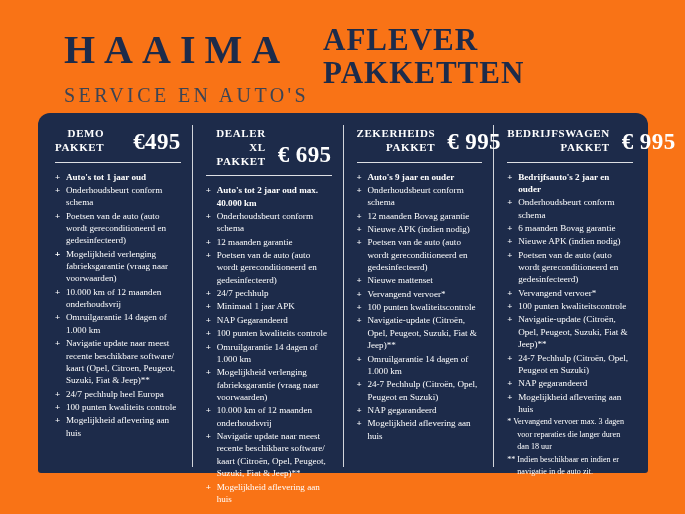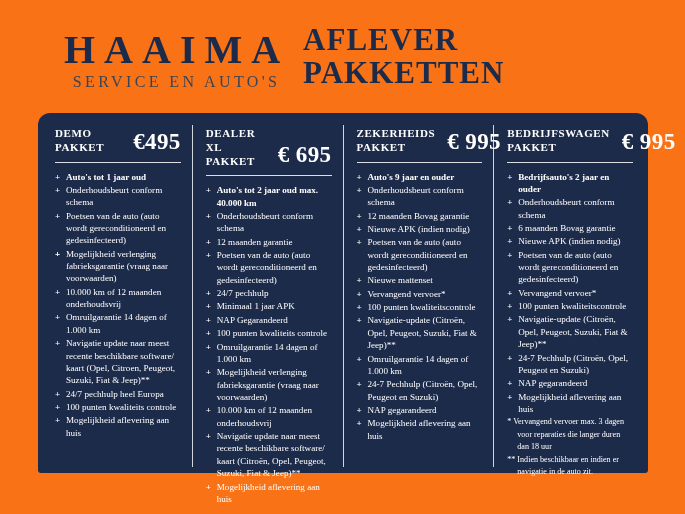--- a/index.html
+++ b/index.html
@@ -4,35 +4,35 @@
 <style>
   html,body{margin:0;padding:0;background:#ffffff;}
   .page{
     position:relative;width:685px;height:514px;background:#f97316;
     font-family:Liberation Serif, serif;overflow:hidden;color:#1d2b4a;
   }
   
   .top{position:absolute;top:30px;left:64px;display:flex;align-items:flex-start;}
   .logo{display:flex;flex-direction:column;}
   .logo-main{font-size:40px;font-weight:800;letter-spacing:9px;line-height:1;color:#1d2b4a;}
-  .logo-sub{font-size:16px;font-weight:400;letter-spacing:3.4px;color:#3c4454;margin-top:3px;text-align:center;}
+  .logo-sub{font-size:20px;font-weight:400;letter-spacing:3.4px;color:#3c4454;margin-top:14px;}
   .title{
     margin:-6px 8px 0 14px;font-size:31px;font-weight:800;letter-spacing:1px;
     line-height:1.06;color:#1d2b4a;white-space:pre-line;
   }
   
   .panel{
     position:absolute;left:38px;top:113px;width:610px;height:360px;
     background:#1d2b4a;border-radius:12px 12px 3px 3px;
     display:flex;box-sizing:border-box;padding:12px 4px 6px 4px;color:#ffffff;
   }
   .col{flex:1 1 0;padding:2px 11px 0 13px;display:flex;flex-direction:column;min-width:0;}
   .col + .col{border-left:1px solid rgba(255,255,255,.8);}
   .col-head{display:flex;justify-content:space-between;align-items:flex-end;}
-  .pkg-name{font-size:11px;font-weight:700;letter-spacing:.6px;line-height:1.25;white-space:pre-line;}
+  .pkg-name{font-size:11px;font-weight:700;letter-spacing:.6px;line-height:1.25;white-space:pre-line;text-align:right;}
   .pkg-price{font-size:23px;font-weight:700;letter-spacing:.4px;white-space:nowrap;margin-left:12px;}
   .head-rule{height:1px;background:rgba(255,255,255,.85);margin:7px 0 8px 0;flex:0 0 auto;}
   .features{list-style:none;margin:0;padding:0;font-size:9.1px;line-height:1.36;}
   .features li{position:relative;padding-left:11px;margin-bottom:1px;}
   .features .plus{position:absolute;left:0;top:0;font-weight:700;}
   .features li.lead{font-weight:700;}
   .footnotes{margin-top:auto;font-size:8.1px;line-height:1.55;padding-bottom:2px;}
   .footnote{text-indent:-10px;padding-left:10px;margin:0;}
   
   .tagline{

